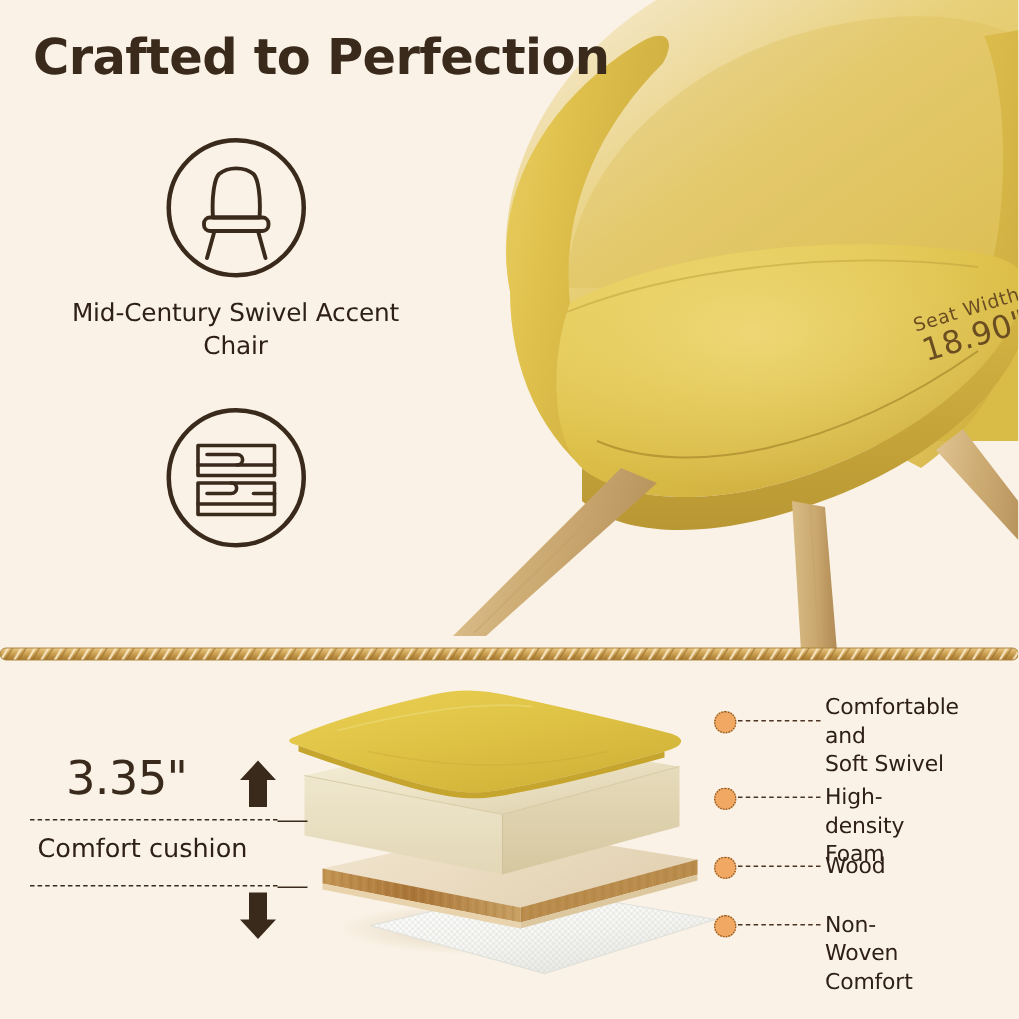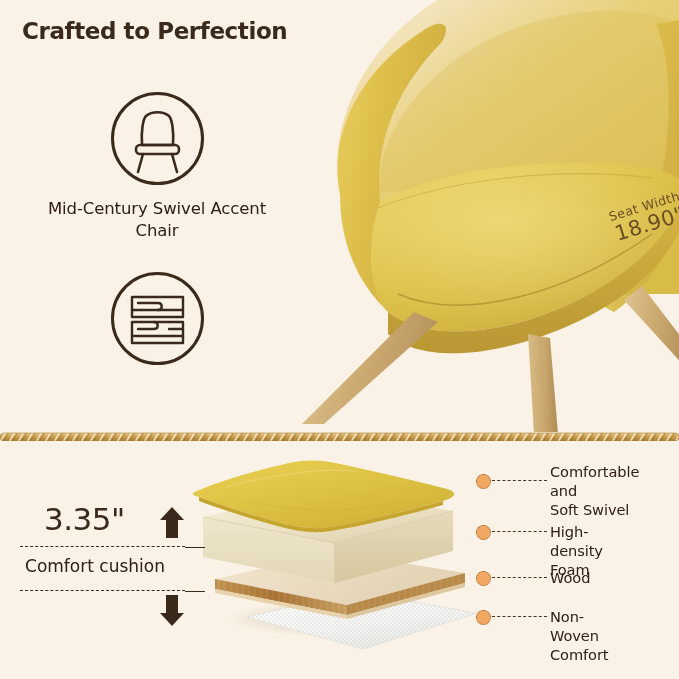--- a/index.html
+++ b/index.html
@@ -27,21 +27,21 @@
     position: absolute;
     left: 0; top: 0;
     width: 679px; height: 432px;
     background: #faf2e6;
     overflow: hidden;
   }
 
   #page-title {
     position: absolute;
     left: 22px; top: 18px;
-    font-size: 23px;
+    font-size: 33px;
     font-weight: bold;
     letter-spacing: -0.4px;
     color: #3a2a1c;
     font-family: "DejaVu Sans", sans-serif;
     white-space: nowrap;
   }
 
   
   .feature {
     position: absolute;

